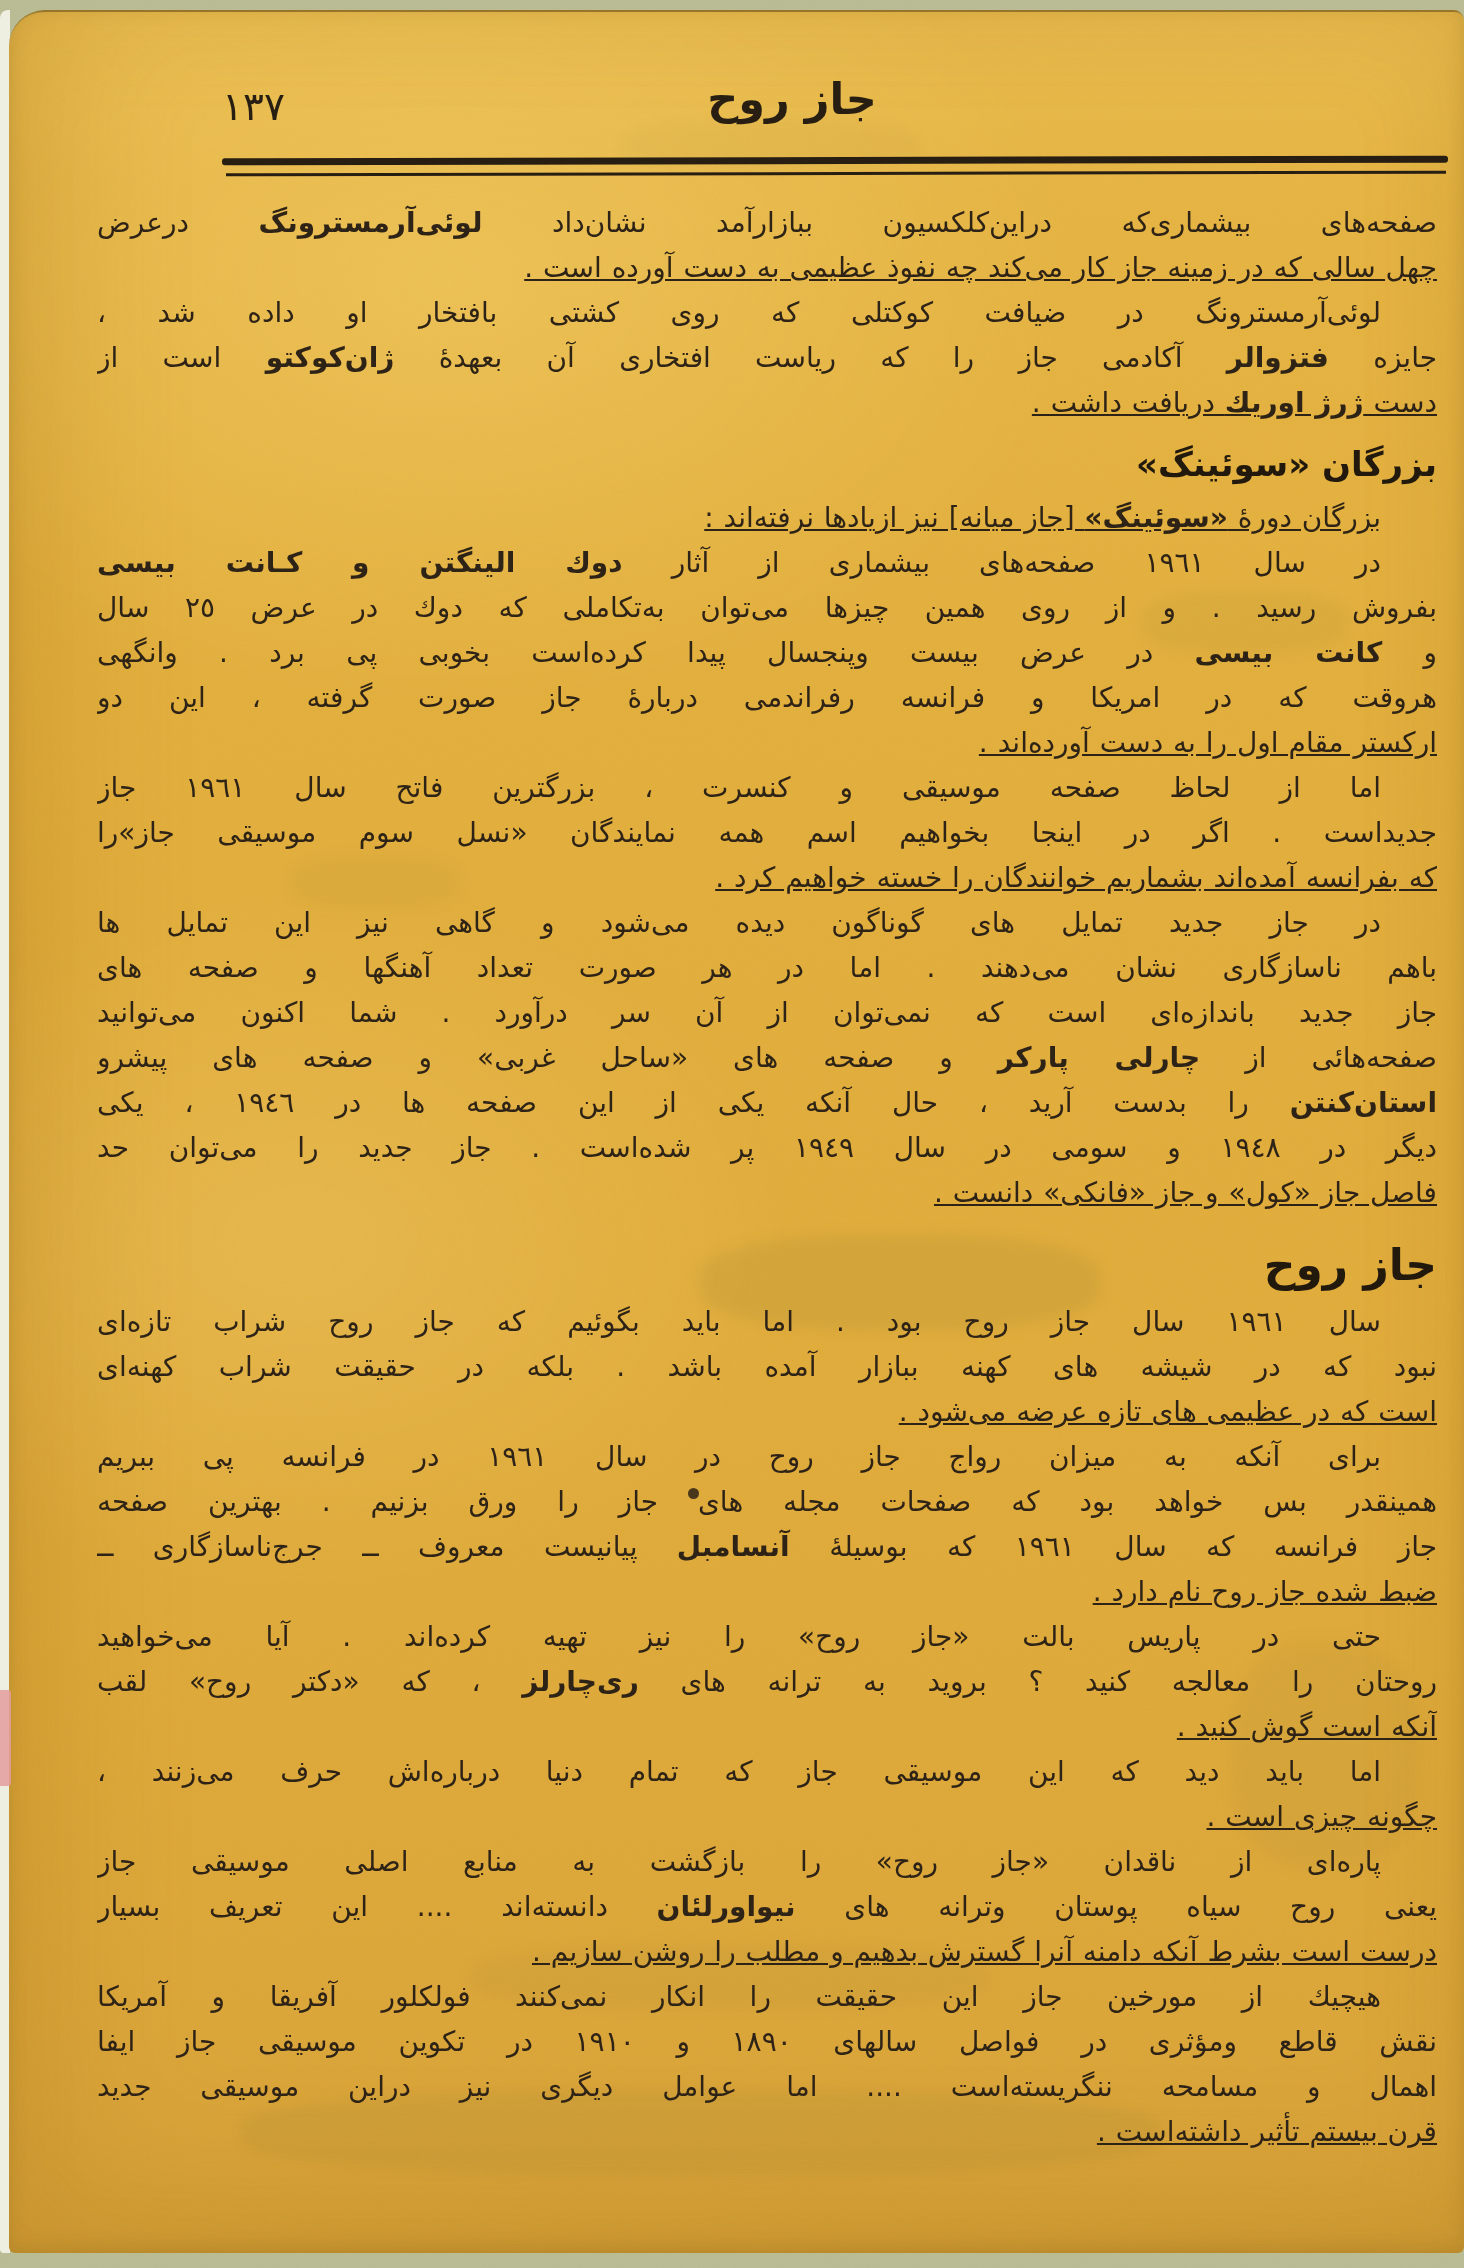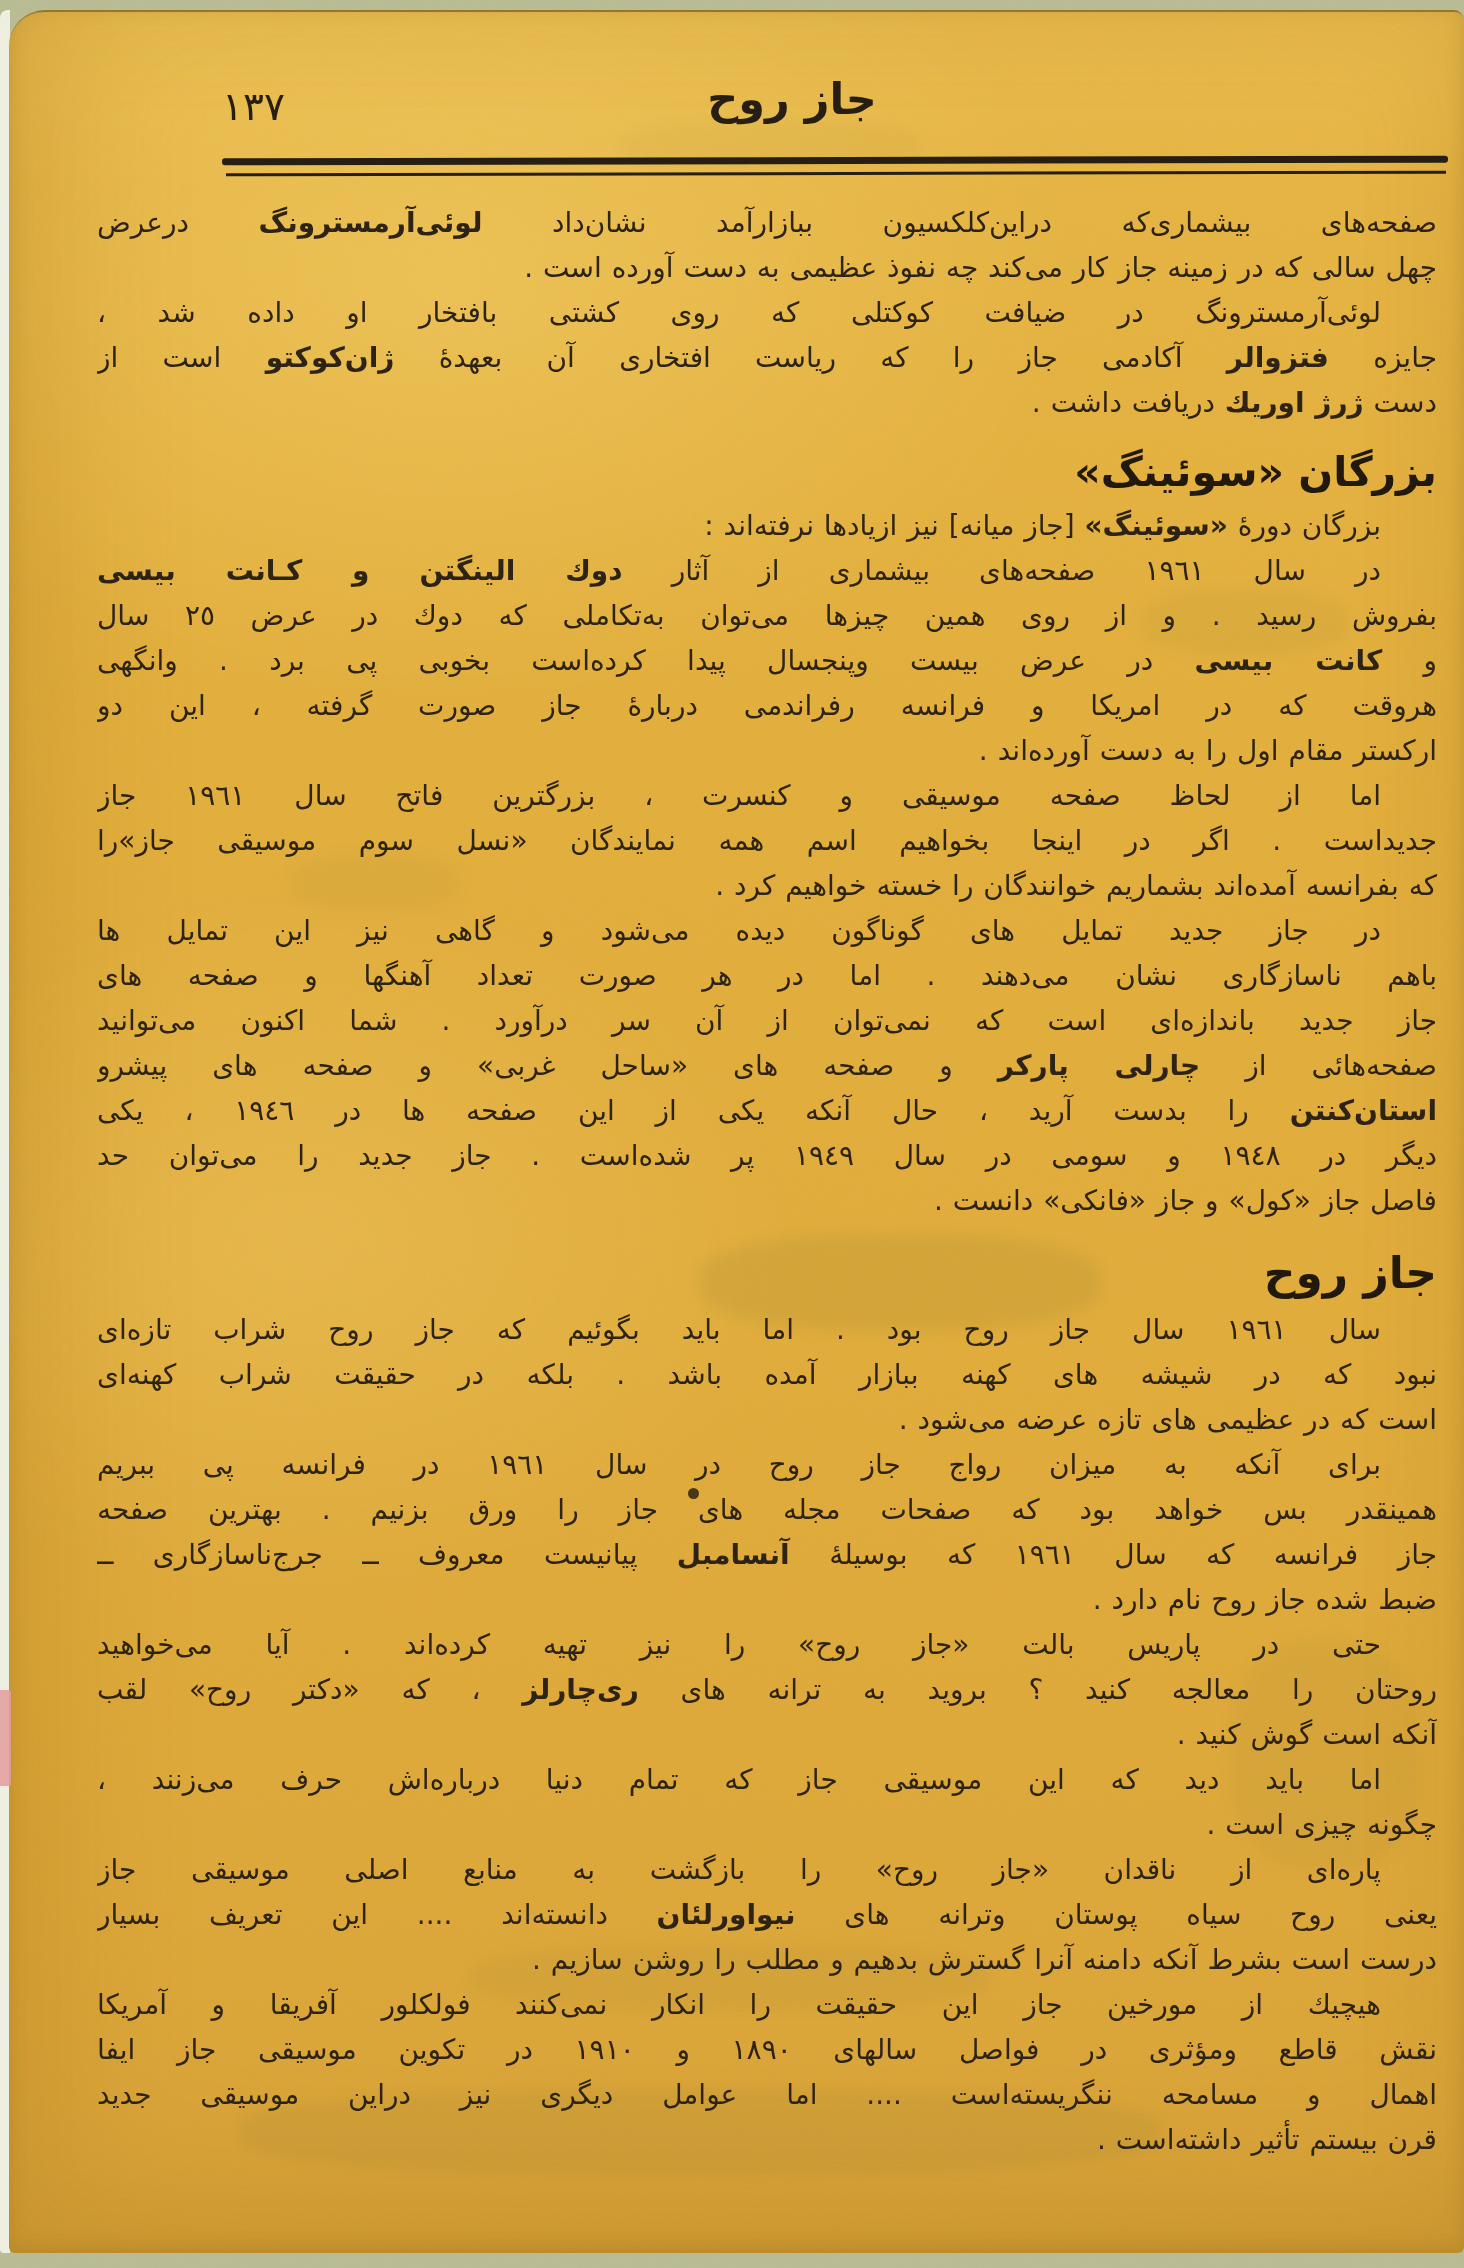--- a/index.html
+++ b/index.html
@@ -55,25 +55,25 @@
   .content{
     position:absolute;top:200px;left:97px;right:27px;
     direction:rtl;unicode-bidi:embed;
     color:#2a1f12;font-size:28px;
   }
   .line{
     height:45px;line-height:45px;overflow:hidden;
     text-align:justify;text-align-last:justify;
     word-spacing:1px;
   }
-  .line.last{text-align-last:right;}
+  .line.last{text-align-last:right;text-decoration:underline;}
   .line.indent{padding-right:56px;}
   .b{font-weight:bold;}
   .heading{font-weight:bold;text-align:right;color:#1e1508;}
-  .heading.h1{font-size:41px;height:62px;line-height:62px;margin-top:16px;}
+  .heading.h1{font-size:34px;height:62px;line-height:62px;margin-top:8px;}
   .heading.h2{font-size:44px;height:68px;line-height:68px;margin-top:16px;}
 </style>
 </head>
 <body>
 
 <div class="paper-edge-left"></div>
 <div class="paper"></div>
 <div class="pink-mark"></div>
 
 <div class="stain s1"></div>

